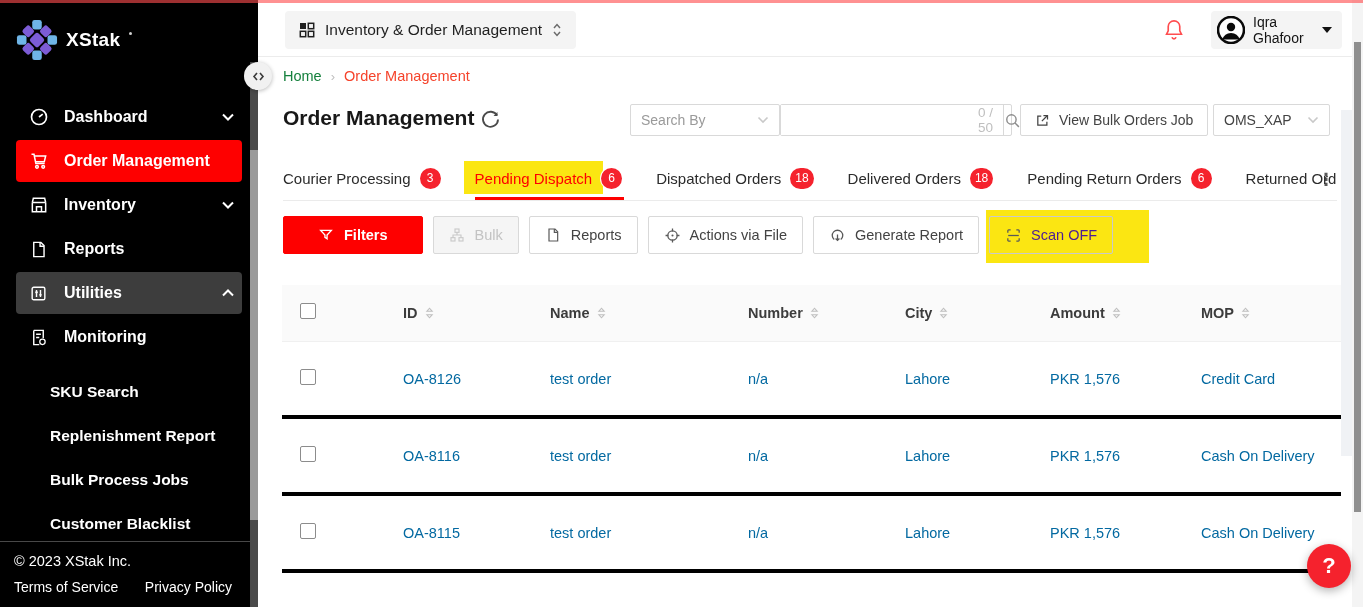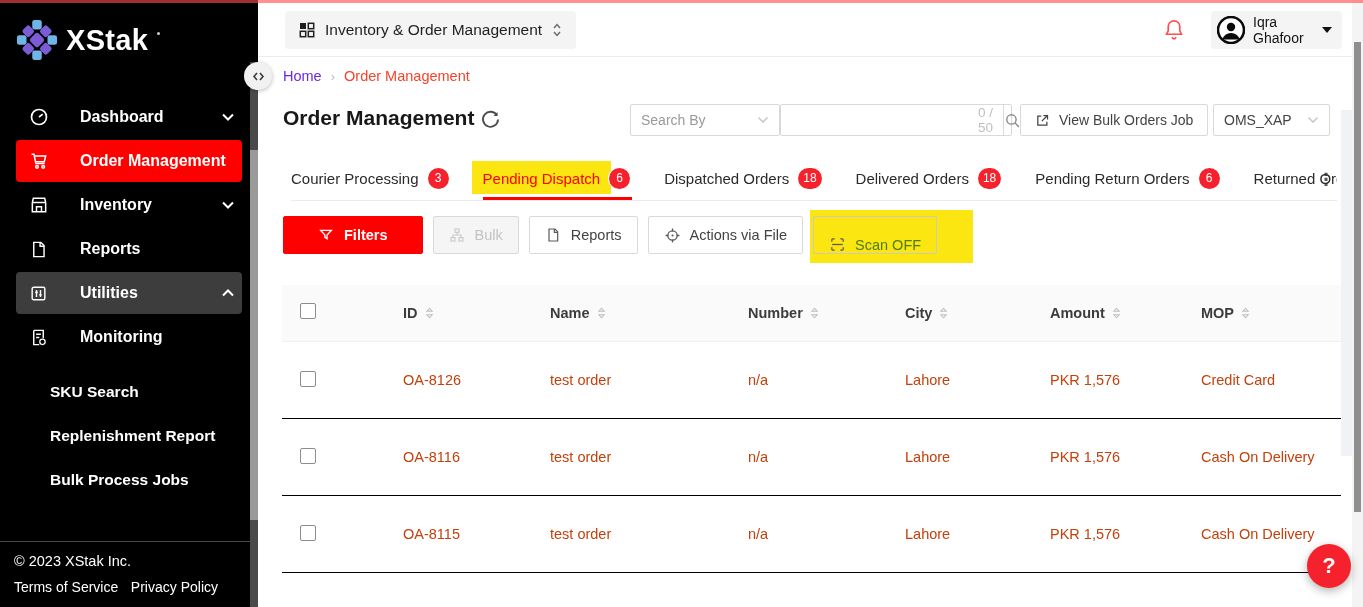--- a/index.html
+++ b/index.html
@@ -6,32 +6,32 @@
   html,body { width:1363px; height:607px; overflow:hidden; }
   body { font-family:"Liberation Sans","DejaVu Sans",sans-serif; background:#fff; position:relative; }
   .page { position:absolute; inset:0; width:1363px; height:607px; overflow:hidden; background:#fff; }
 
   
   .topline { position:absolute; left:0; top:0; width:100%; height:3px; background:rgba(255,77,79,.62); z-index:60; }
 
   
   .sidebar { position:absolute; left:0; top:0; width:258px; height:607px; background:#000; color:#fff; z-index:5; }
   .brand { display:flex; align-items:center; gap:8px; padding:16px 12px 0 16px; height:64px; }
-  .brand-name { font-size:29px; font-weight:700; color:#fff; letter-spacing:.3px; }
+  .brand-name { font-size:19px; font-weight:700; color:#fff; letter-spacing:.3px; }
   .brand-mark { width:3px; height:3px; background:#cfcfcf; border-radius:50%; margin:-14px 0 0 1px; }
   .nav { margin-top:32px; }
   .nav-item { display:flex; align-items:center; gap:15px; height:42px; margin:2px 16px; padding:0 8px 0 12px; border-radius:4px; font-size:16px; font-weight:600; color:#fff; cursor:pointer; }
   .nav-item .nico { width:21px; height:21px; display:flex; align-items:center; justify-content:center; color:#fff; flex:none; }
-  .nav-item .nlabel { flex:1;margin-left:16px; }
+  .nav-item .nlabel { flex:1; }
   .nav-item .nchev { width:12px; color:#fff; display:flex; }
   .nav-item.active { background:#fe0000; }
   .nav-item.expanded { background:#3d3d3d; }
   .subnav { margin-top:12px; }
   .subnav-item { height:44px; display:flex; align-items:center; padding-left:50px; font-size:15.5px; font-weight:600; color:#fff; cursor:pointer; }
-  .side-footer { position:absolute; left:0; bottom:0; width:258px; border-top:1px solid #484848; padding:11px 24px 12px 14px; background:#000; }
+  .side-footer { position:absolute; left:0; bottom:0; width:258px; border-top:1px solid #484848; padding:11px 10px 12px 14px; background:#000; }
   .copyright { font-size:14.5px; color:#fff; }
   .foot-links { display:flex; justify-content:space-between; padding-right:16px; margin-top:10px; }
   .foot-links span { font-size:14px; color:#fff; cursor:pointer; }
   .side-scroll-track { position:absolute; right:0; top:62px; bottom:0; width:8px; background:#4a4a4a; }
   .side-scroll-thumb { position:absolute; right:0; top:88px; width:8px; height:370px; background:#9a9a9a; }
 
   
   .collapse-btn { position:absolute; left:244px; top:62px; width:28px; height:28px; border-radius:50%; background:#f1f1f1; box-shadow:0 1px 4px rgba(0,0,0,.28); z-index:20; display:flex; align-items:center; justify-content:center; color:#3a3a3a; cursor:pointer; }
 
   
@@ -40,69 +40,69 @@
 
   .topbar { position:absolute; left:0; top:0; width:100%; height:57px; background:#fff; border-bottom:1px solid #ececec; }
   .ws-pill { position:absolute; left:27px; top:11px; height:38px; display:flex; align-items:center; gap:10px; background:#f4f4f4; border-radius:4px; padding:0 14px; cursor:pointer; }
   .ws-pill .ws-label { font-size:15.5px; color:#1f1f1f; }
   .bell { position:absolute; left:905px; top:18px; width:22px; height:24px; color:#ff4d4f; cursor:pointer; }
   .user-pill { position:absolute; left:953px; top:11px; height:38px; width:131px; background:#f4f4f4; border-radius:4px; display:flex; align-items:center; gap:8px; padding:0 10px 0 6px; cursor:pointer; }
   .user-name { font-size:14px; color:#141414; flex:1; }
   .caret-down { width:0; height:0; border-left:5px solid transparent; border-right:5px solid transparent; border-top:6px solid #111; }
 
   .breadcrumb { position:absolute; left:25px; top:57px; height:38px; display:flex; align-items:center; font-size:14.5px; }
-  .bc-home { color:#6d28d9; cursor:pointer; }
+  .bc-home { color:#15803d; cursor:pointer; }
   .bc-sep { color:#bfbfbf; margin:0 9px; font-size:13px; }
   .bc-cur { color:#f5432b; }
 
   .title-row { position:absolute; left:0; right:15px; top:97px; height:46px; }
   .page-title { position:absolute; left:25px; top:9px; font-size:21px; font-weight:700; color:#181818; }
   .refresh-btn { position:absolute; left:222px; top:12px; width:21px; height:21px; color:#4a4a4a; cursor:pointer; }
   .select-box { position:absolute; top:7px; height:32px; border:1px solid #d9d9d9; border-radius:2px; background:#fff; display:flex; align-items:center; padding:0 10px; font-size:14px; cursor:pointer; }
   .searchby { left:372px; width:150px; color:#9a9a9a;align-items:center; }
   .omssel { left:955px; width:117px; color:#434343; }
   .select-box .sel-chev { margin-left:auto; width:12px; display:flex; color:#c9c9c9; }
   .input-group { position:absolute; left:522px; top:7px; width:232px; height:32px; border:1px solid #d9d9d9; border-radius:2px; display:flex; align-items:center; background:#fff; }
   .search-input { flex:1; border:none; outline:none; height:100%; padding:0 8px; font-size:14px; font-family:inherit; }
   .char-count { color:#bfbfbf; font-size:13.5px; padding-right:10px; }
   .search-btn { width:35px; height:100%; border-left:1px solid #d9d9d9; display:flex; align-items:center; justify-content:center; color:#8c8c8c; cursor:pointer; }
   .btn { height:32px; border:1px solid #d9d9d9; border-radius:2px; background:#fff; display:flex; align-items:center; gap:9px; padding:0 14px; font-size:14px; color:#434343; cursor:pointer; font-family:inherit; }
   .view-bulk { position:absolute; left:762px; top:7px; }
 
   
-  .tabs { position:absolute; left:25px; right:15px; top:156px; height:45px; border-bottom:1px solid #ebebeb; display:flex; gap:34px; align-items:stretch; overflow:hidden;margin-left:8px; }
+  .tabs { position:absolute; left:25px; right:15px; top:156px; height:45px; border-bottom:1px solid #ebebeb; display:flex; gap:34px; align-items:stretch; overflow:hidden; }
   .tab { position:relative; display:flex; align-items:center; gap:9px; font-size:15px; color:#2b2b2b; cursor:pointer; white-space:nowrap; }
   .tab .tlabel { position:relative; z-index:1; }
   .tab-badge { position:relative; z-index:1; background:#f5222d; color:#fff; font-size:12px; height:21px; min-width:21px; border-radius:11px; padding:0 5px; display:flex; align-items:center; justify-content:center; box-shadow:0 0 0 1px #fff; }
   .tab.active { color:#fe0000; }
   .tab.active .hl { position:absolute; left:-11px; top:5px; height:33px; width:calc(100% - 8px); background:#fbe612; z-index:0; }
   .tab.active::after { content:""; position:absolute; left:0; right:-2px; bottom:0; height:3px; background:#fe0000; }
   .tabs-more { position:absolute; right:15px; top:165px; width:22px; height:28px; display:flex; align-items:center; justify-content:center; color:#595959; font-size:17px; font-weight:700; cursor:pointer; background:#fff; }
 
   
   .toolbar { position:absolute; left:25px; right:15px; top:214px; height:42px; display:flex; gap:10px; align-items:center; }
   .tbtn { height:38px; border:1px solid #d9d9d9; border-radius:2px; background:#fff; display:flex; align-items:center; gap:9px; padding:0 15px; font-size:14.5px; color:#434343; cursor:pointer; font-family:inherit; }
   .tbtn .bico { display:flex; width:17px; height:17px; color:#595959; }
   .tbtn-filters { background:#fe0000; border-color:#fe0000; color:#fff; font-weight:700; padding:0 34px; }
   .tbtn-filters .bico { color:#fff; }
   .tbtn-bulk { background:#f5f5f5; color:#c3c3c3; cursor:not-allowed; }
   .tbtn-bulk .bico { color:#c9c9c9; }
   .scan-wrap { position:relative; }
   .scan-wrap::before { content:""; position:absolute; left:-3px; top:-6px; right:-36px; bottom:-9px; background:#fbe612; }
-  .tbtn-scan { position:relative; background:transparent; border-color:#c9c9c9; color:#4d7c0f;align-items:flex-end; }
+  .tbtn-scan { position:relative; background:transparent; border-color:#c9c9c9; color:#4c1d95; }
   .totals { position:absolute; right:5px; top:0; height:42px; display:flex; align-items:center; gap:11px; font-size:15px; color:#4b4b52; }
   .totals .tdiv { width:2.5px; height:17px; background:#222; }
 
   
   .table { position:absolute; left:24px; top:285px; width:1059px; }
   .trow { display:grid; grid-template-columns:103px 147px 198px 157px 145px 151px 1fr; align-items:center; padding-left:18px; }
   .thead { height:57px; background:#fafafa; border-bottom:1px solid #f0f0f0; }
   .th { display:flex; align-items:center; gap:7px; font-size:14.5px; font-weight:700; color:#3c3c3c; cursor:pointer; }
   .sort-ico { display:flex; width:9px; color:#bfbfbf; }
-  .tbody-row { height:77px; border-bottom:1px solid #000000; font-size:14.5px; color:#c2410c; background:#fff; cursor:pointer; }
+  .tbody-row { height:77px; border-bottom:4px solid #000000; font-size:14.5px; color:#0369a1; background:#fff; cursor:pointer; }
   .cb { width:16px; height:16px; border:1.6px solid #8c8c8c; border-radius:2px; background:#fff; display:inline-block; cursor:pointer; }
 
   
   .fab { position:absolute; left:1307px; top:544px; width:44px; height:44px; border-radius:50%; background:#f5222d; color:#fff; font-size:22px; font-weight:700; display:flex; align-items:center; justify-content:center; box-shadow:0 3px 10px rgba(0,0,0,.3); z-index:40; cursor:pointer; }
 
   
   .pscroll-track { position:absolute; left:1352px; top:0; width:11px; height:607px; background:#f4f4f4; z-index:30; }
   .pscroll-thumb { position:absolute; left:2px; top:42px; width:7px; height:470px; background:#8f8f8f; cursor:grab; }
   svg { display:block; }
 </style>
@@ -216,20 +216,23 @@
       <div class="subnav">
         <div class="subnav-item">
             <span>SKU Search</span>
           </div>
         <div class="subnav-item">
             <span>Replenishment Report</span>
           </div>
         <div class="subnav-item">
             <span>Bulk Process Jobs</span>
           </div>
+        <div class="subnav-item">
+            <span>Customer Blacklist</span>
+          </div>
       </div>
     </div>
 
     <div class="side-footer">
       <div class="copyright">© 2023 XStak Inc.</div>
       <div class="foot-links">
         <span>Terms of Service</span>
         <span>Privacy Policy</span>
       </div>
     </div>
@@ -403,20 +406,29 @@
       <button class="tbtn">
         <span class="bico">
           <svg width="17" height="17" viewBox="0 0 24 24" fill="none" stroke="currentColor" stroke-width="1.8">
               <circle cx="12" cy="12" r="6.6"></circle>
               <circle cx="12" cy="12" r="1.5" fill="currentColor" stroke="none"></circle>
               <path d="M12 2.2 v4 M12 17.8 v4 M2.2 12 h4 M17.8 12 h4"></path>
             </svg>
         </span>
         <span>Actions via File</span>
       </button>
+      <button class="tbtn">
+        <span class="bico">
+          <svg width="17" height="17" viewBox="0 0 24 24" fill="none" stroke="currentColor" stroke-width="1.8">
+              <path d="M16.6 17.8 a7.4 7.4 0 1 0 -9.2 0"></path>
+              <path d="M12 10.5 v8.3 M9.3 16.2 L12 18.9 l2.7 -2.7"></path>
+            </svg>
+        </span>
+        <span>Generate Report</span>
+      </button>
       <span class="scan-wrap">
         <button class="tbtn tbtn-scan">
           <span class="bico">
             <svg width="17" height="17" viewBox="0 0 24 24" fill="none" stroke="currentColor" stroke-width="1.8">
                 <path d="M4 8 V5.2 A1.2 1.2 0 0 1 5.2 4 H8 M16 4 h2.8 A1.2 1.2 0 0 1 20 5.2 V8 M20 16 v2.8 A1.2 1.2 0 0 1 18.8 20 H16 M8 20 H5.2 A1.2 1.2 0 0 1 4 18.8 V16"></path>
                 <path d="M4.5 12 h15"></path>
               </svg>
           </span>
           <span>Scan OFF</span>
         </button>

